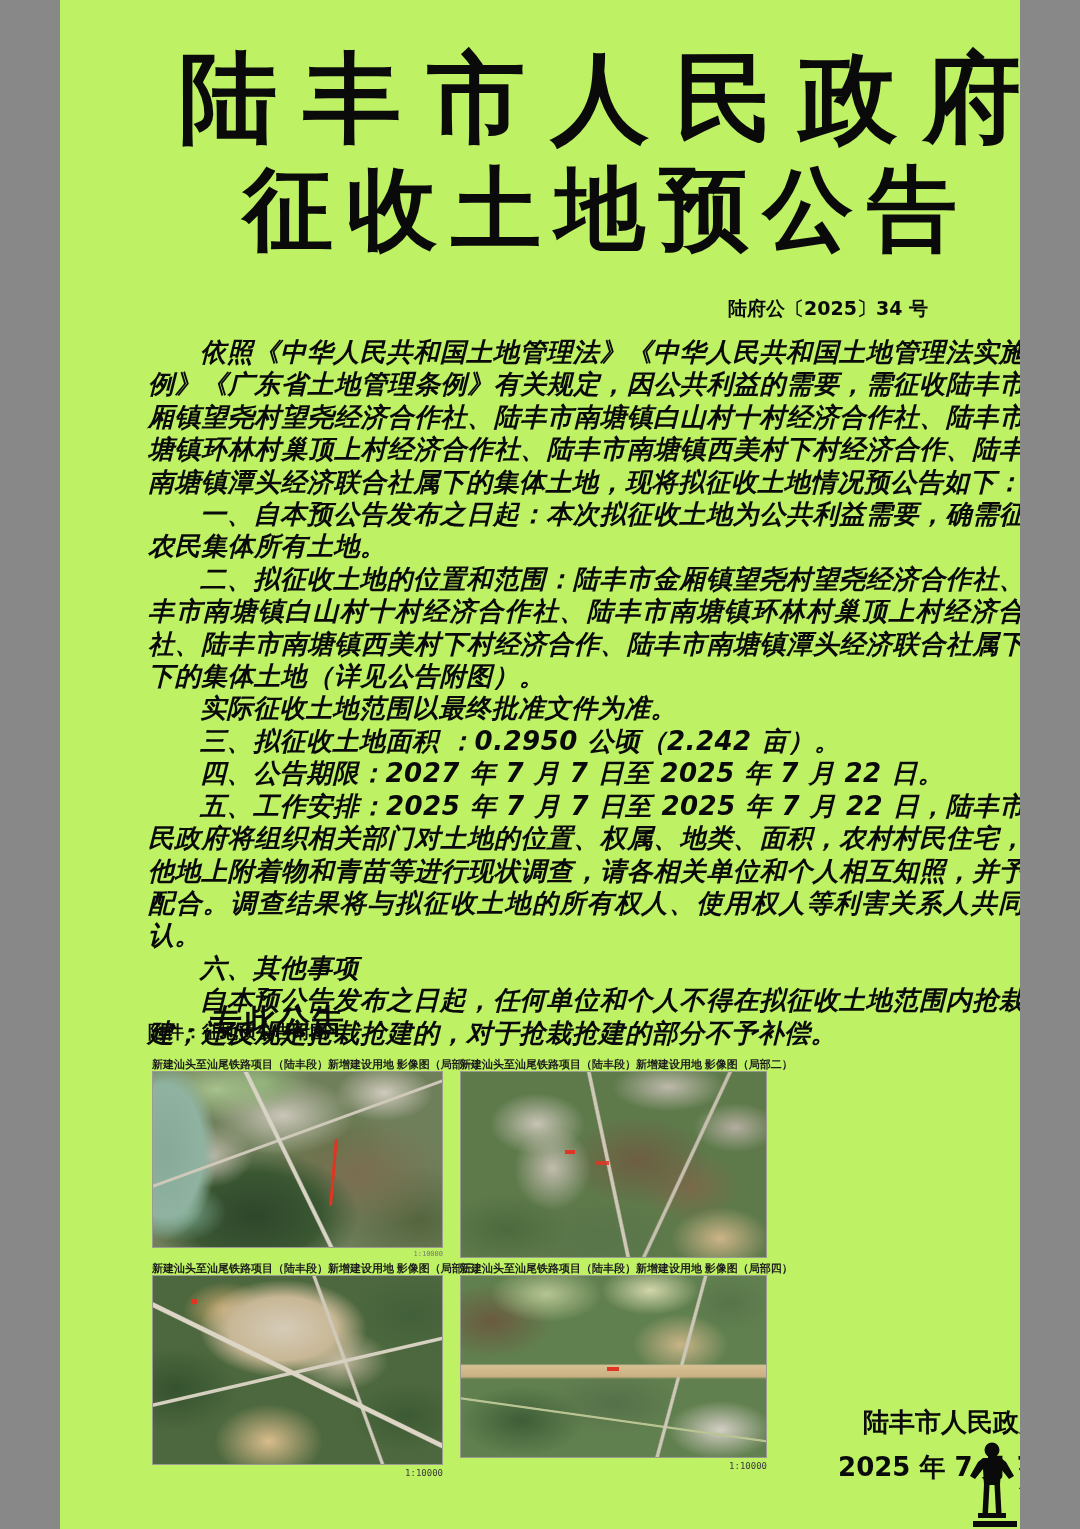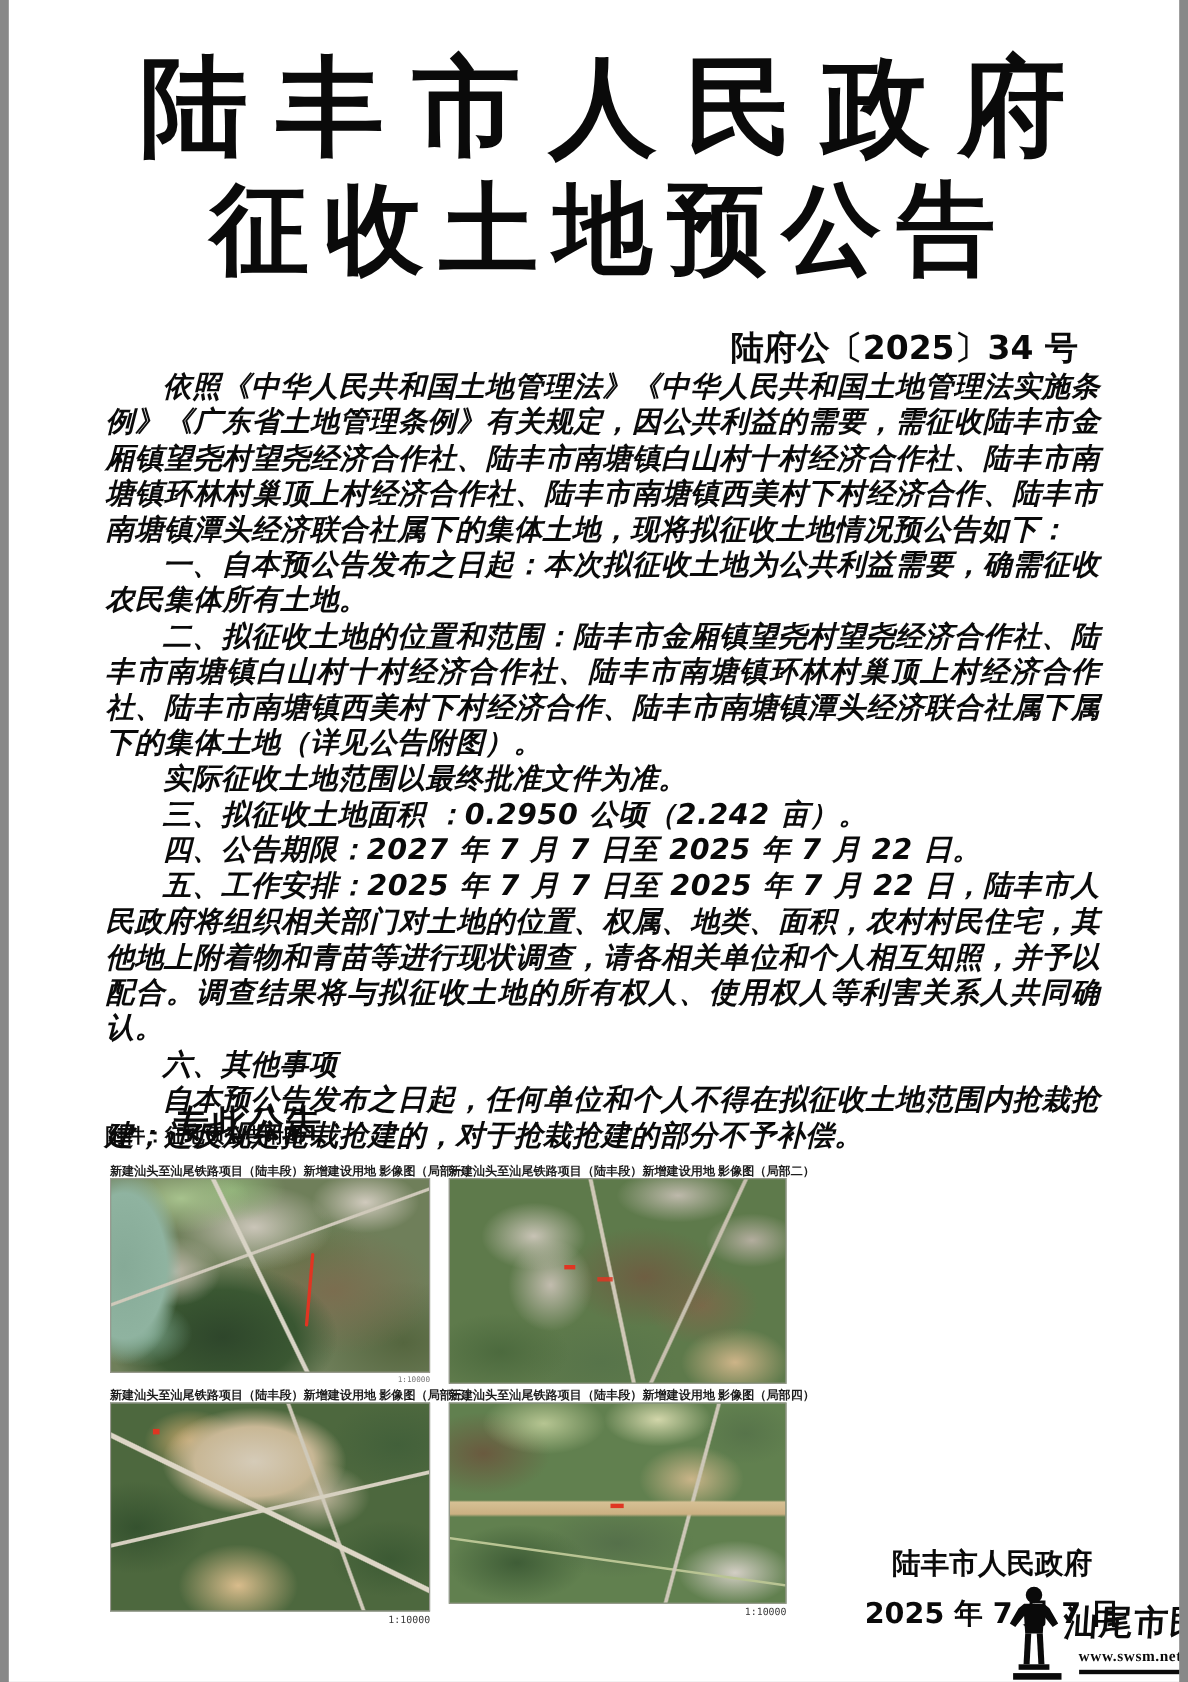--- a/index.html
+++ b/index.html
@@ -1,35 +1,35 @@
 <!DOCTYPE html>
 <html lang="zh"><head>
 <meta charset="utf-8">
 <style>
   html,body{margin:0;padding:0;background:#888;}
   .page{
-    position:relative; width:1064px; height:1529px; margin:0 auto;
-    background:#ffffff; overflow:hidden;
+    position:relative; width:960px; height:1529px; margin:0 auto;
+    background:#bef264; overflow:hidden;
     font-family:"DejaVu Sans","Liberation Sans",sans-serif; color:#0a0a0a;
   }
   
   .title-block{position:absolute; top:40px; left:0; width:1080px; text-align:center;}
   .title-line1{
     font-family:"Liberation Serif","DejaVu Serif",serif; font-weight:900;
     font-size:98px; line-height:118px; letter-spacing:26px; margin-right:-26px;
     white-space:nowrap;
   }
   .title-line2{
     font-family:"Liberation Serif","DejaVu Serif",serif; font-weight:900;
     font-size:90px; line-height:104px; letter-spacing:14px; margin-right:-14px;
     white-space:nowrap;
   }
   .doc-number{
     position:absolute; top:296px; right:92px;
-    font-size:30px; font-weight:600; white-space:nowrap;
+    font-size:19px; font-weight:600; white-space:nowrap;
   }
   
   .body-text{
     position:absolute; top:336px; left:88px; width:904px;
     font-size:26px; line-height:32.4px; font-weight:600;
     text-align:justify; letter-spacing:0.5px;font-style:italic;
   }
   .body-text p{margin:0; text-indent:2em;}
   .closing{
     position:absolute; top:1000px; left:150px;

